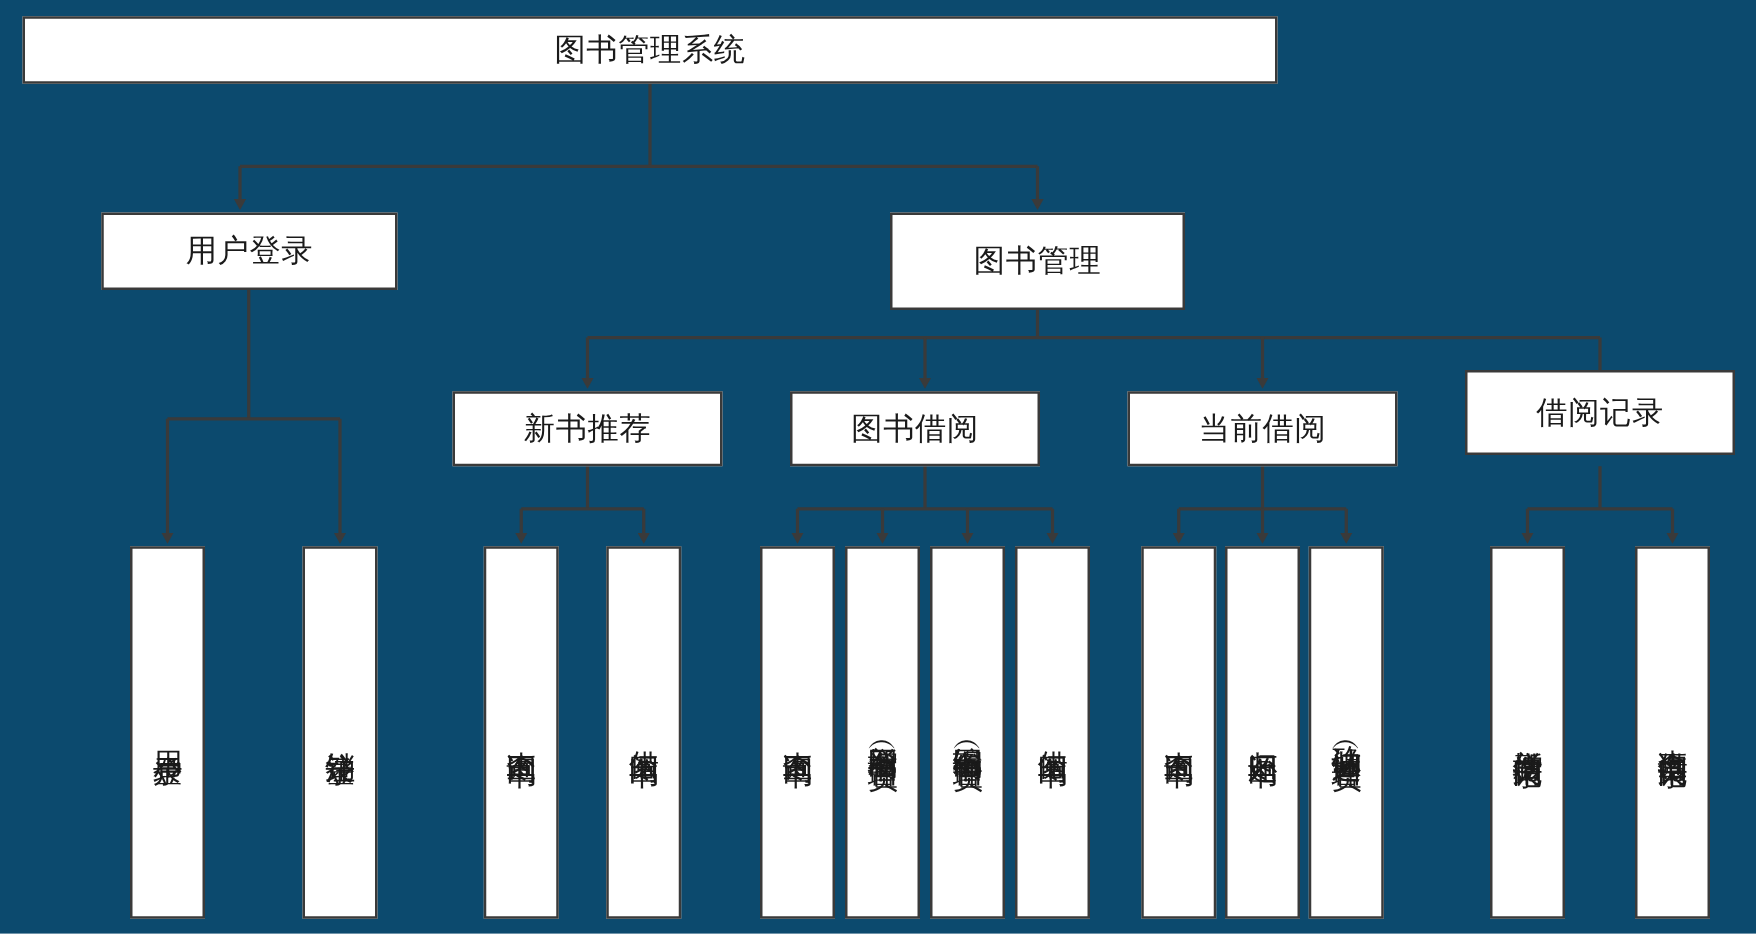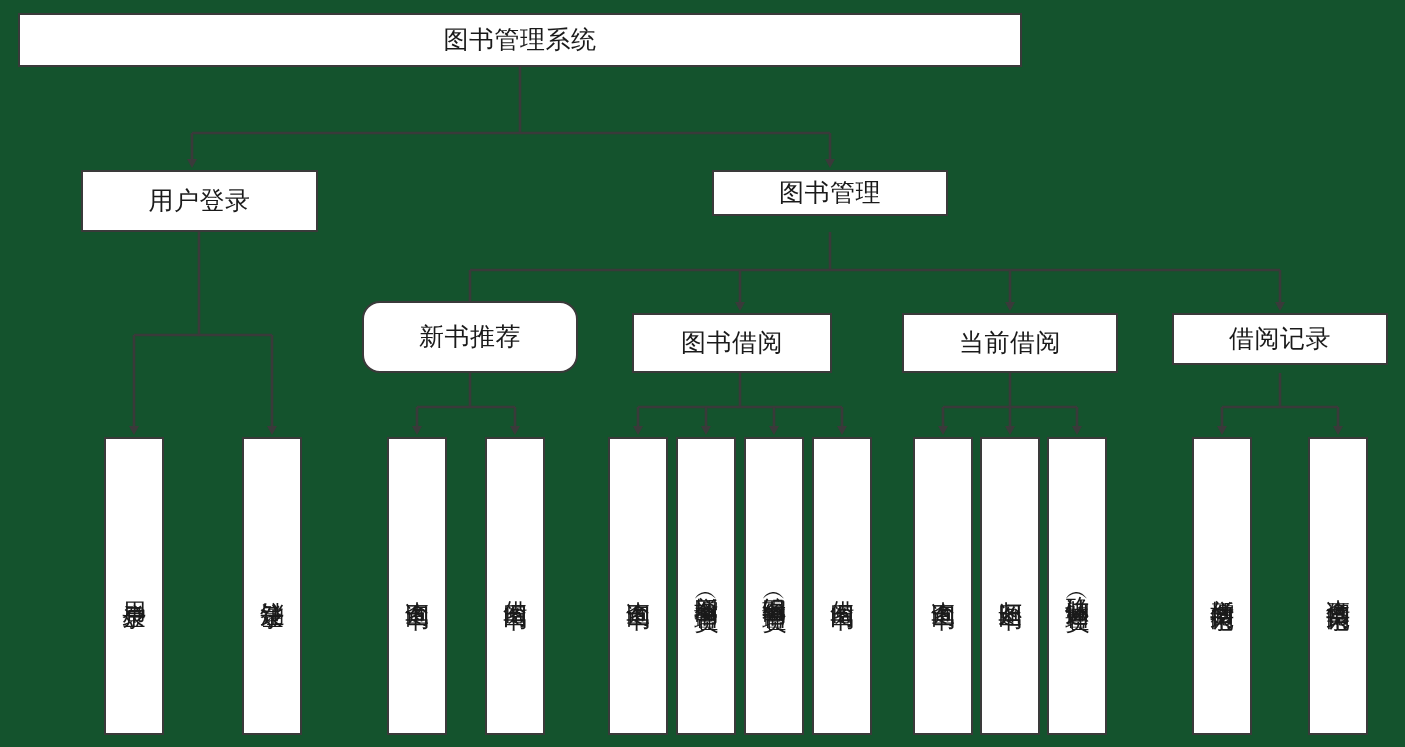--- a/index.html
+++ b/index.html
@@ -7,21 +7,21 @@
     padding: 0;
     background: #ffffff;
   }
   body {
     font-family: "DejaVu Sans", "Liberation Sans", sans-serif;
   }
   #canvas {
     position: relative;
     width: 1405px;
     height: 747px;
-    background: #14532d;
+    background: #0c4a6e;
     overflow: hidden;
   }
   #edges {
     position: absolute;
     left: 0;
     top: 0;
     width: 1405px;
     height: 747px;
   }
   .node {
@@ -123,34 +123,34 @@
     </g>
   </svg>
 
   <div class="node horiz root" style="left:18px; top:13px; width:1004px; height:54px;">
     <span class="node-label">图书管理系统</span>
   </div>
 
   <div class="node horiz" style="left:81px; top:170px; width:237px; height:62px;">
     <span class="node-label">用户登录</span>
   </div>
-  <div class="node horiz" style="left:712px; top:170px; width:236px; height:46px;">
+  <div class="node horiz" style="left:712px; top:170px; width:236px; height:78px;">
     <span class="node-label">图书管理</span>
   </div>
 
-  <div class="node horiz" style="left:362px; top:301px; width:216px; height:72px;border-radius:18px;">
+  <div class="node horiz" style="left:362px; top:313px; width:216px; height:60px;">
     <span class="node-label">新书推荐</span>
   </div>
   <div class="node horiz" style="left:632px; top:313px; width:200px; height:60px;">
     <span class="node-label">图书借阅</span>
   </div>
   <div class="node horiz" style="left:902px; top:313px; width:216px; height:60px;">
     <span class="node-label">当前借阅</span>
   </div>
-  <div class="node horiz" style="left:1172px; top:313px; width:216px; height:52px;">
+  <div class="node horiz" style="left:1172px; top:296px; width:216px; height:68px;">
     <span class="node-label">借阅记录</span>
   </div>
 
   <div class="node vert" style="left:104px; top:437px; width:60px; height:298px;">
     <span class="node-label">用户登录</span>
   </div>
   <div class="node vert" style="left:242px; top:437px; width:60px; height:298px;">
     <span class="node-label">注销登录</span>
   </div>
 

